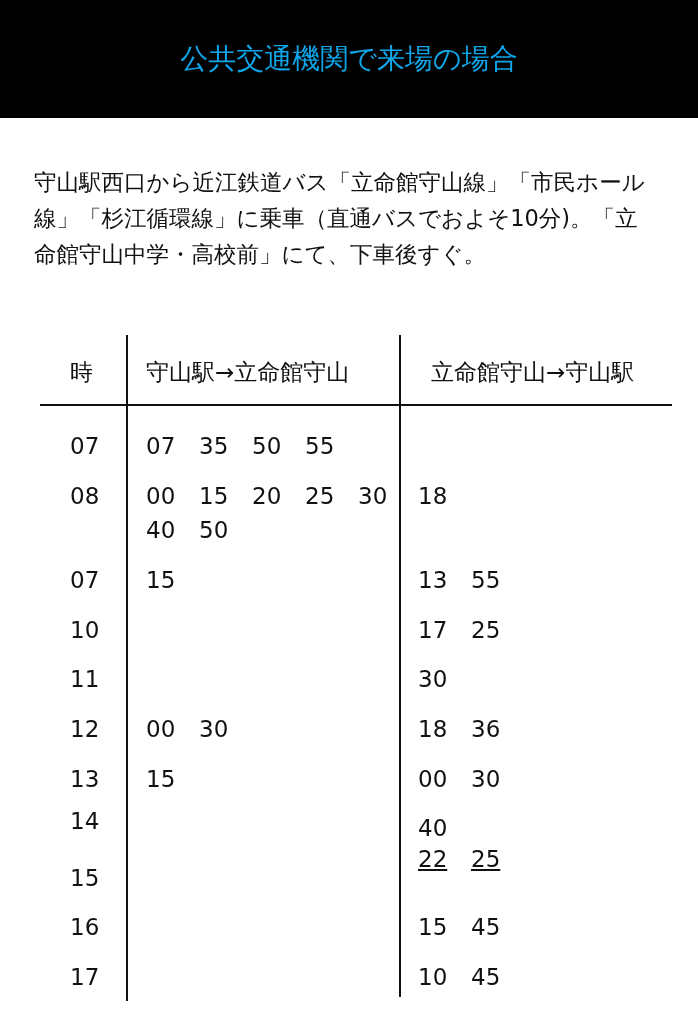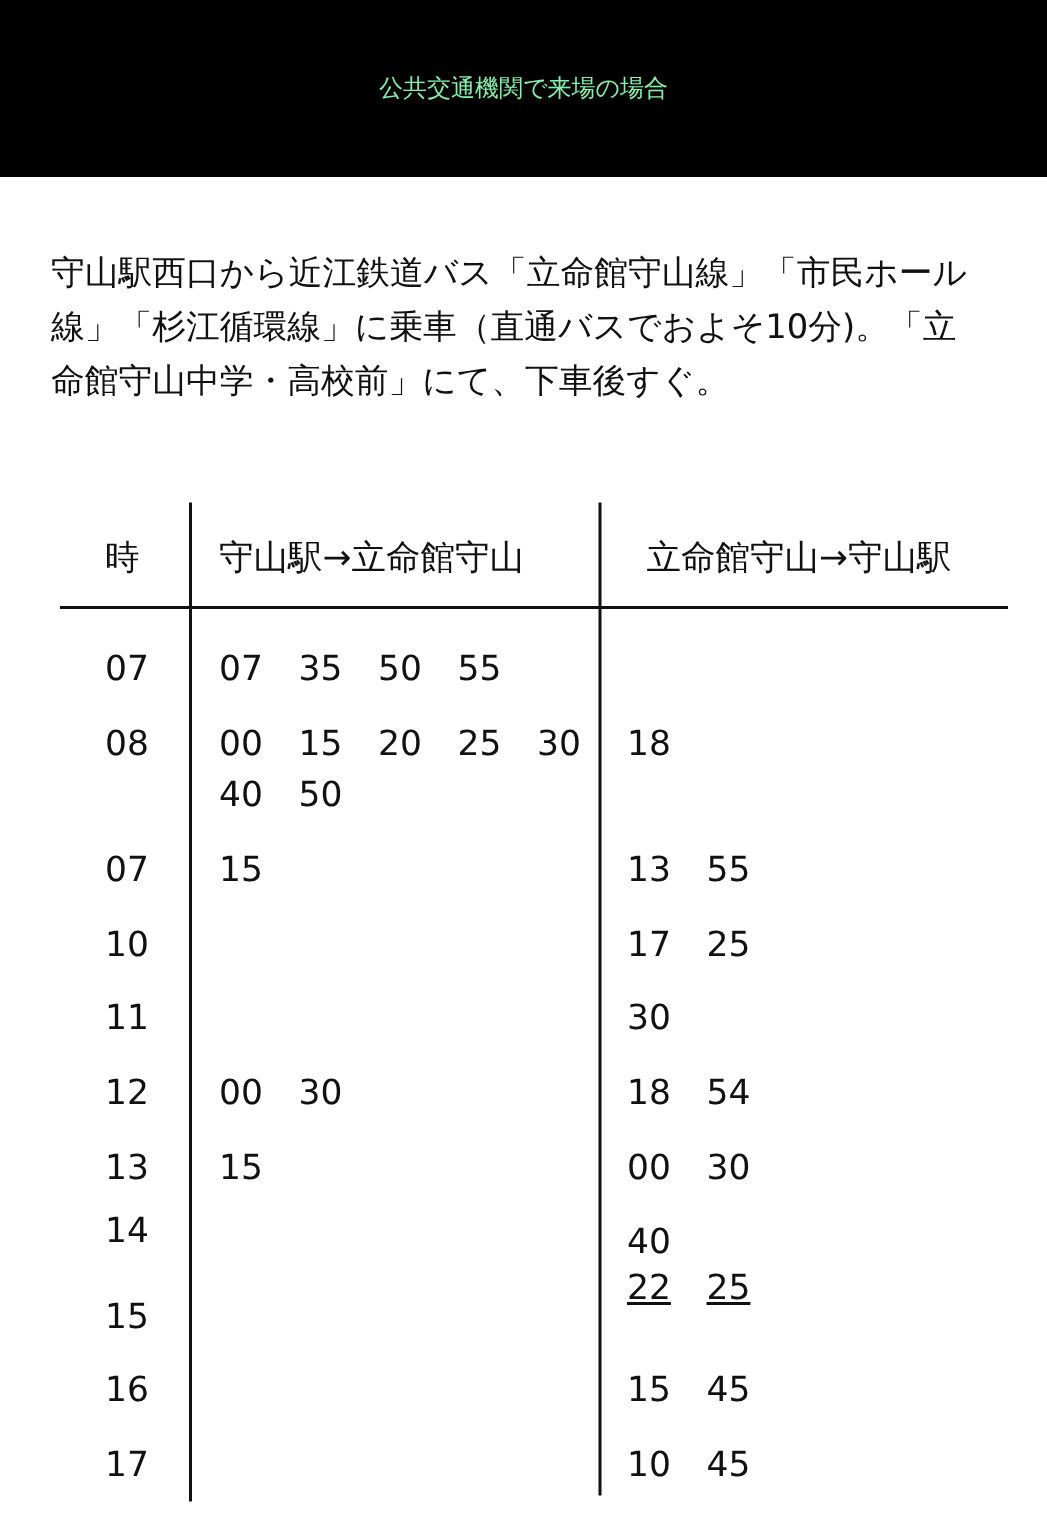--- a/index.html
+++ b/index.html
@@ -1,20 +1,20 @@
 <!DOCTYPE html>
 <html><head>
 <meta charset="utf-8">
 <style>
   html, body { margin:0; padding:0; }
   body { width:698px; height:1024px; background:#ffffff; color:#111111;
          font-family: "DejaVu Sans", "Liberation Sans", sans-serif; position:relative; overflow:hidden; }
   .header { position:absolute; left:0; top:0; width:698px; height:118px; background:#000000;
             display:flex; align-items:center; justify-content:center; }
-  .header h1 { margin:0; color:#86efac; font-size:16px; font-weight:normal; letter-spacing:0px; }
+  .header h1 { margin:0; color:#0ea5e9; font-size:28px; font-weight:normal; letter-spacing:0px; }
   .intro { position:absolute; left:34px; top:164px; width:620px; font-size:22.5px; line-height:36px; margin:0; }
   .vline { position:absolute; width:2px; background:#111111; }
   .hline { position:absolute; height:2px; background:#111111; }
   .th { position:absolute; top:355px; font-size:23px; line-height:34px; white-space:nowrap; }
   .hour { position:absolute; left:70px; font-size:23px; line-height:34px; }
   .times { position:absolute; font-size:23px; line-height:34px; display:flex; flex-wrap:wrap; }
   .times span { display:inline-block; width:53px; }
   .times.out { left:146px; width:270px; }
   .times.ret { left:418px; width:260px; }
 </style>
@@ -77,21 +77,21 @@
       <div class="times ret" style="top: 662px;">
         <span>30</span>
       </div>
       <div class="hour" style="top: 712px;">12</div>
       <div class="times out" style="top: 712px;">
         <span>00</span>
         <span>30</span>
       </div>
       <div class="times ret" style="top: 712px;">
         <span>18</span>
-        <span>54</span>
+        <span>36</span>
       </div>
       <div class="hour" style="top: 762px;">13</div>
       <div class="times out" style="top: 762px;">
         <span>15</span>
       </div>
       <div class="times ret" style="top: 762px;">
         <span>00</span>
         <span>30</span>
       </div>
       <div class="hour" style="top: 804px;">14</div>

